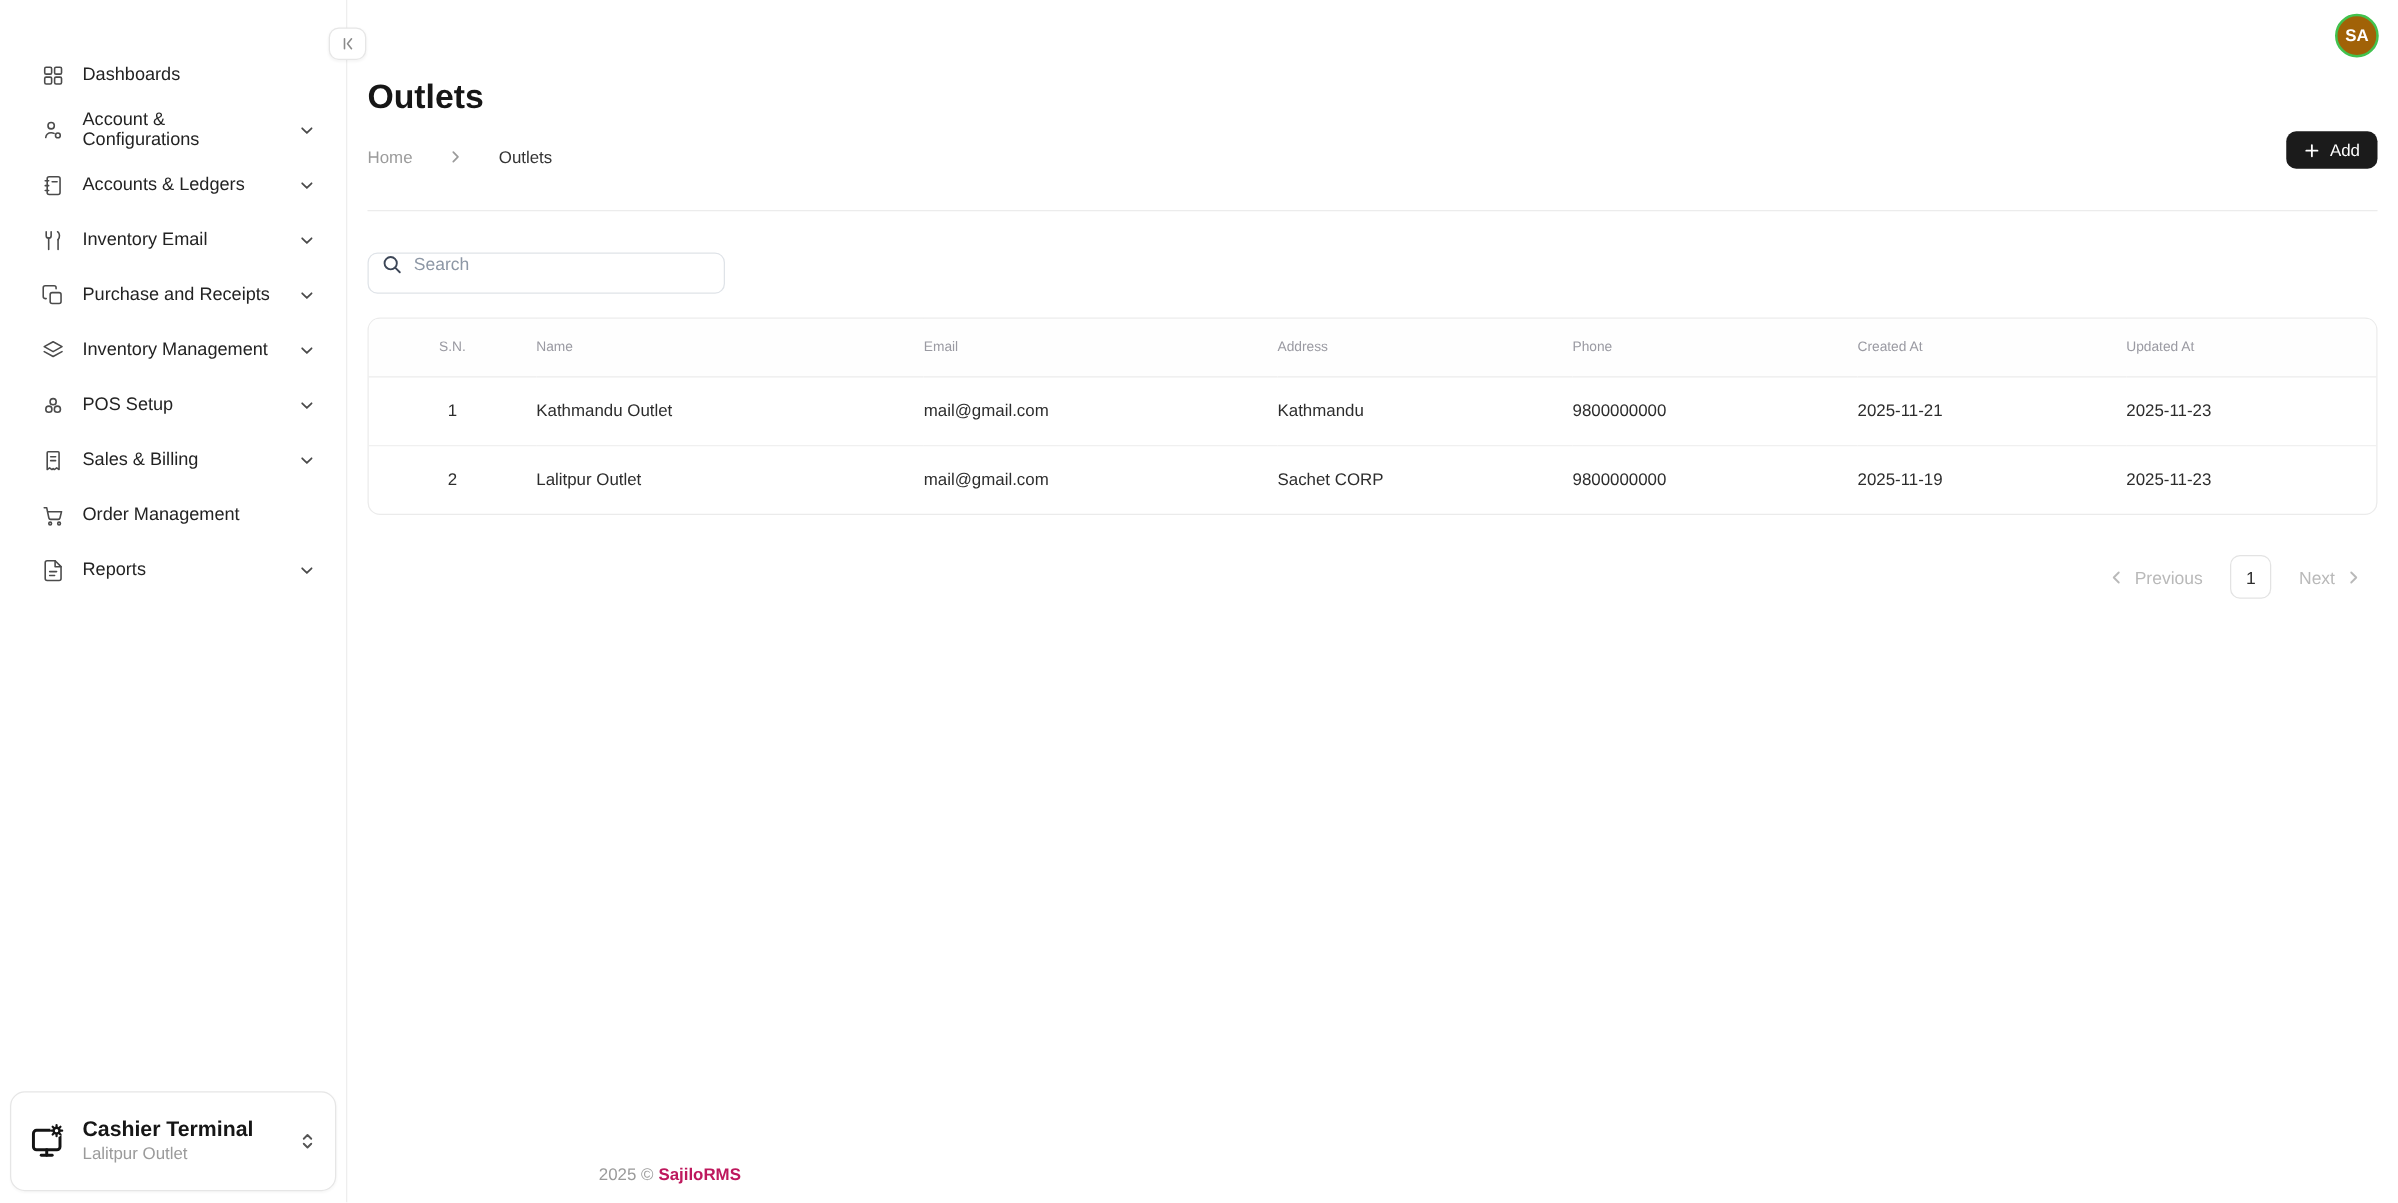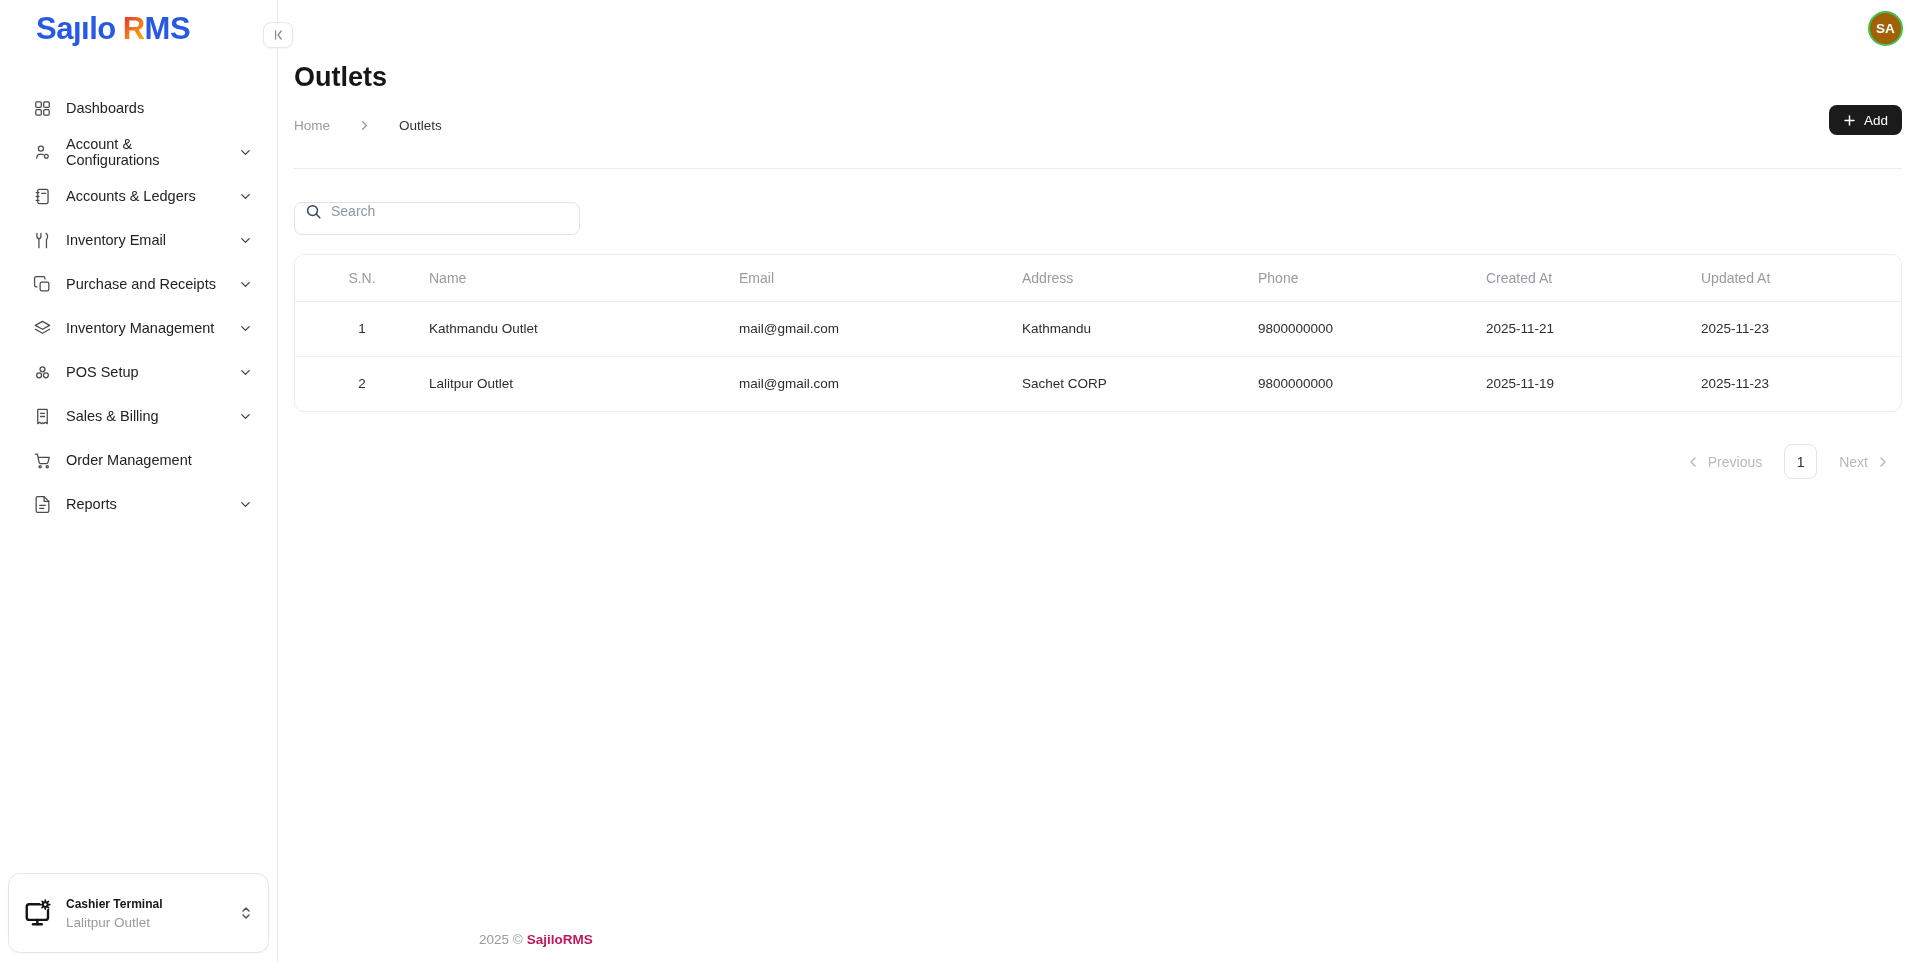--- a/index.html
+++ b/index.html
@@ -18,21 +18,21 @@
   .nav-item { height:44px; display:flex; align-items:center; gap:14px;
     padding:0 24px 0 33px; font-size:14.5px; color:#232323; cursor:pointer; }
   .nav-item svg { flex:0 0 auto; color:#4b4b4b; }
   .nav-item .chev { margin-left:auto; color:#9aa0a6; display:flex; }
 
   .terminal-card { position:absolute; left:8px; right:8px; bottom:9px; height:80px;
     border:1px solid #e6e6e6; border-radius:12px; background:#fff;
     display:flex; align-items:center; padding:0 14px; gap:13px; cursor:pointer;
     box-shadow:0 1px 2px rgba(0,0,0,.03); }
   .terminal-card .t-texts { flex:1; min-width:0; }
-  .t-title { font-size:12px; font-weight:700; color:#161616; line-height:20px; }
+  .t-title { font-size:17px; font-weight:700; color:#161616; line-height:20px; }
   .t-sub { font-size:13.5px; color:#9b9b9b; line-height:18px; }
   .terminal-card .updown { color:#555; display:flex; }
 
   
   main { flex:1; position:relative; display:flex; flex-direction:column; background:#fff; }
   .collapse-btn { position:absolute; left:-15px; top:22px; width:30px; height:26px;
     background:#fff; border:1px solid #e6e6e6; border-radius:8px; cursor:pointer;
     display:flex; align-items:center; justify-content:center; color:#8b8b8b;
     box-shadow:0 1px 2px rgba(0,0,0,.04); z-index:5; }
   .topbar { height:57px; display:flex; align-items:center; justify-content:flex-end; padding-right:15px; }
@@ -54,43 +54,40 @@
 
   .search-box { margin-top:33px; width:286px; height:33px; border:1px solid #dfe3e8;
     border-radius:8px; display:flex; align-items:flex-start; padding:0 10px; gap:9px; background:#fff; }
   .search-box svg { color:#3c4657; flex:0 0 auto; }
   .search-box input { border:none; outline:none; flex:1; font-size:14px; color:#333;
     font-family:"Liberation Sans",sans-serif; background:transparent; }
   .search-box input::placeholder { color:#8d97a5; }
 
   .table-wrap { margin-top:19px; border:1px solid #ebebeb; border-radius:10px; overflow:hidden; background:#fff; }
   table { width:100%; border-collapse:collapse; table-layout:fixed; }
-  th { height:46px; font-weight:400; color:#9a9aa2; font-size:14px; text-align:left;
+  th { height:46px; font-weight:400; color:#9a9aa2; font-size:11px; text-align:left;
     border-bottom:1px solid #ececec; background:#fefefe; }
   td { height:55px; font-size:13.5px; color:#2d2d2d; }
   tbody tr { border-bottom:1px solid #f0f0f0; }
   tbody tr:last-child { border-bottom:none; }
   th.c-sn, td.c-sn { text-align:center; }
 
   .pagination { margin-top:32px; display:flex; justify-content:flex-end; align-items:center;
     gap:8px; padding-right:12px; color:#b9b9b9; font-size:14px; }
   .pg-nav { display:flex; align-items:center; gap:8px; cursor:pointer; color:#b9b9b9; }
   .pg-page { width:33px; height:35px; margin:0 14px; border:1px solid #e3e3e3; border-radius:8px;
     display:flex; align-items:center; justify-content:center; color:#2d2d2d; cursor:pointer; background:#fff; }
 
   .footer { position:absolute; left:201px; bottom:15px; font-size:13.5px; color:#9b9b9b; }
   .footer .fbrand { color:#be185d; font-weight:700; margin-left:4px; cursor:pointer; }
 </style>
 </head>
 <body>
 
 <aside class="sidebar">
-  <div class="logo">
-    <span class="l1">Saȷılo</span><span class="l2">R</span><span class="l3">MS</span>
-  </div>
 
   <nav class="nav">
     <div class="nav-item">
       <svg width="19" height="19" viewBox="0 0 24 24" fill="none" stroke="currentColor" stroke-width="1.6">
           <rect x="3.5" y="3.5" width="7" height="7" rx="1.5"></rect>
           <rect x="13.5" y="3.5" width="7" height="7" rx="1.5"></rect>
           <rect x="3.5" y="13.5" width="7" height="7" rx="1.5"></rect>
           <rect x="13.5" y="13.5" width="7" height="7" rx="1.5"></rect>
         </svg>
       <span>Dashboards</span>

